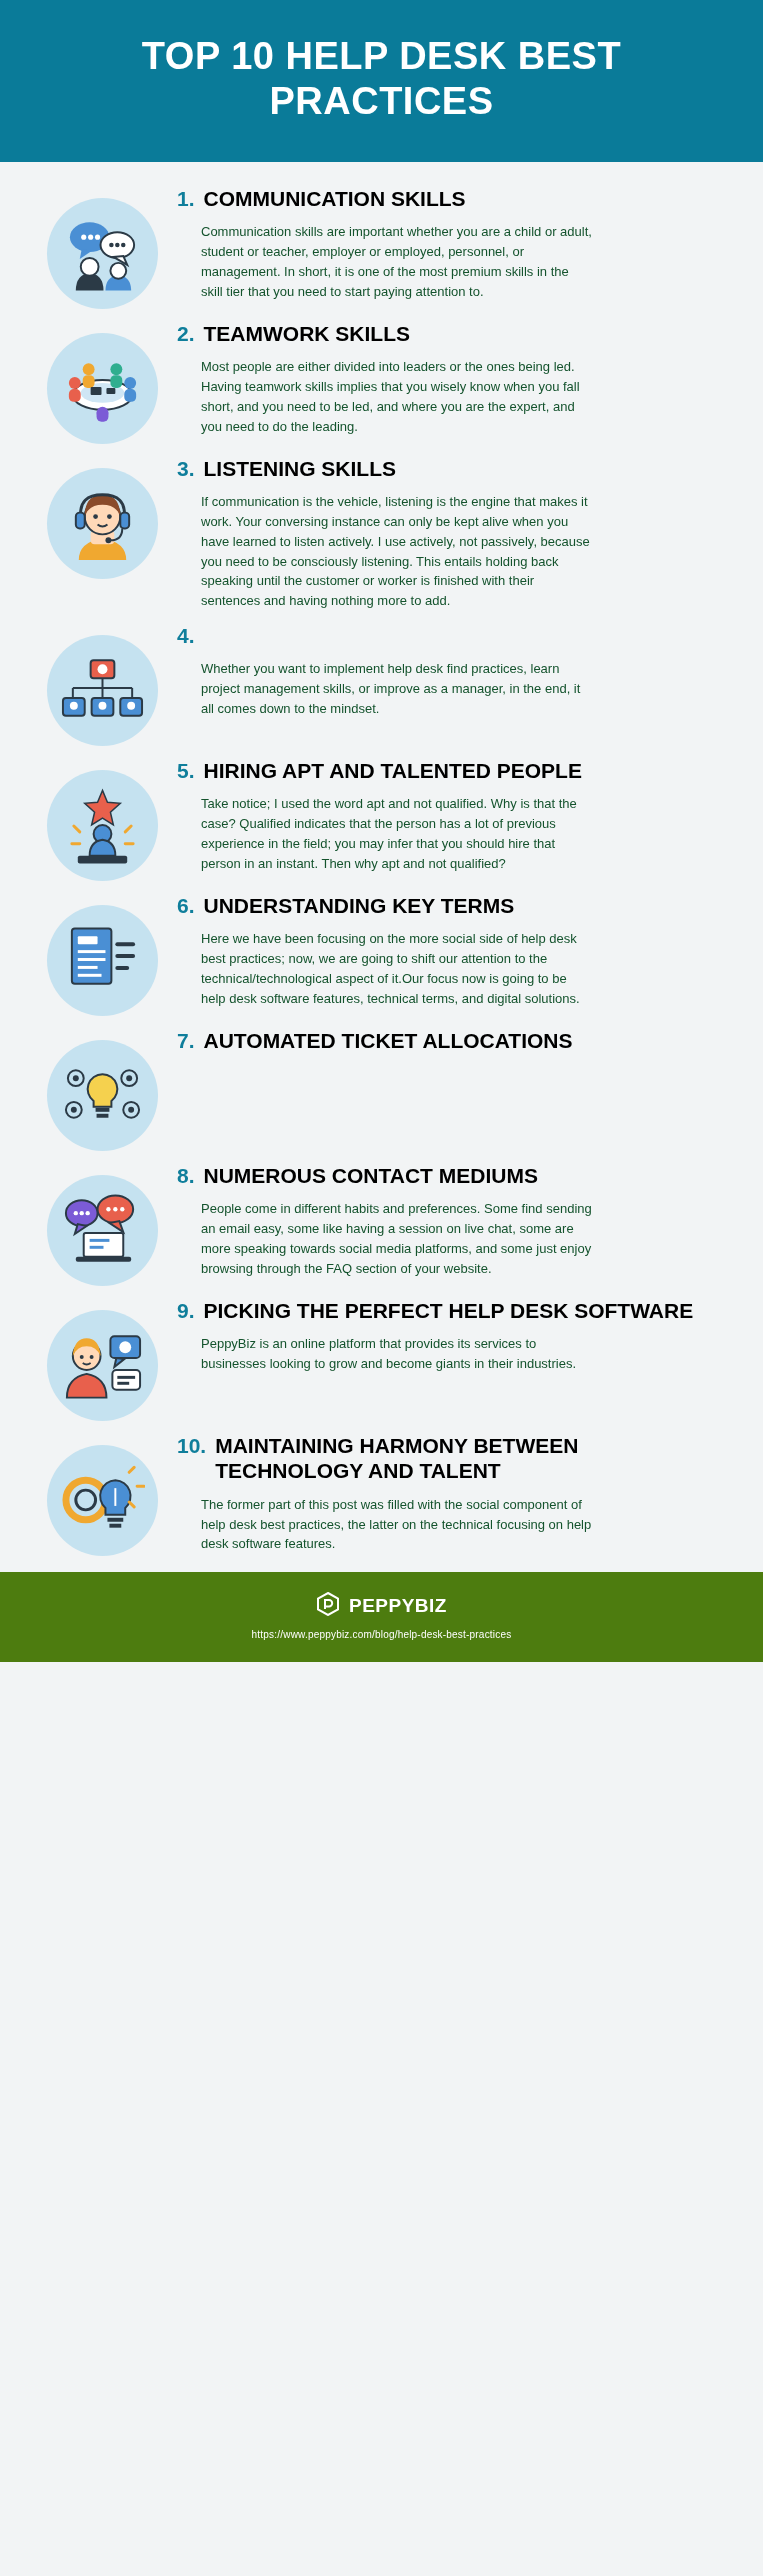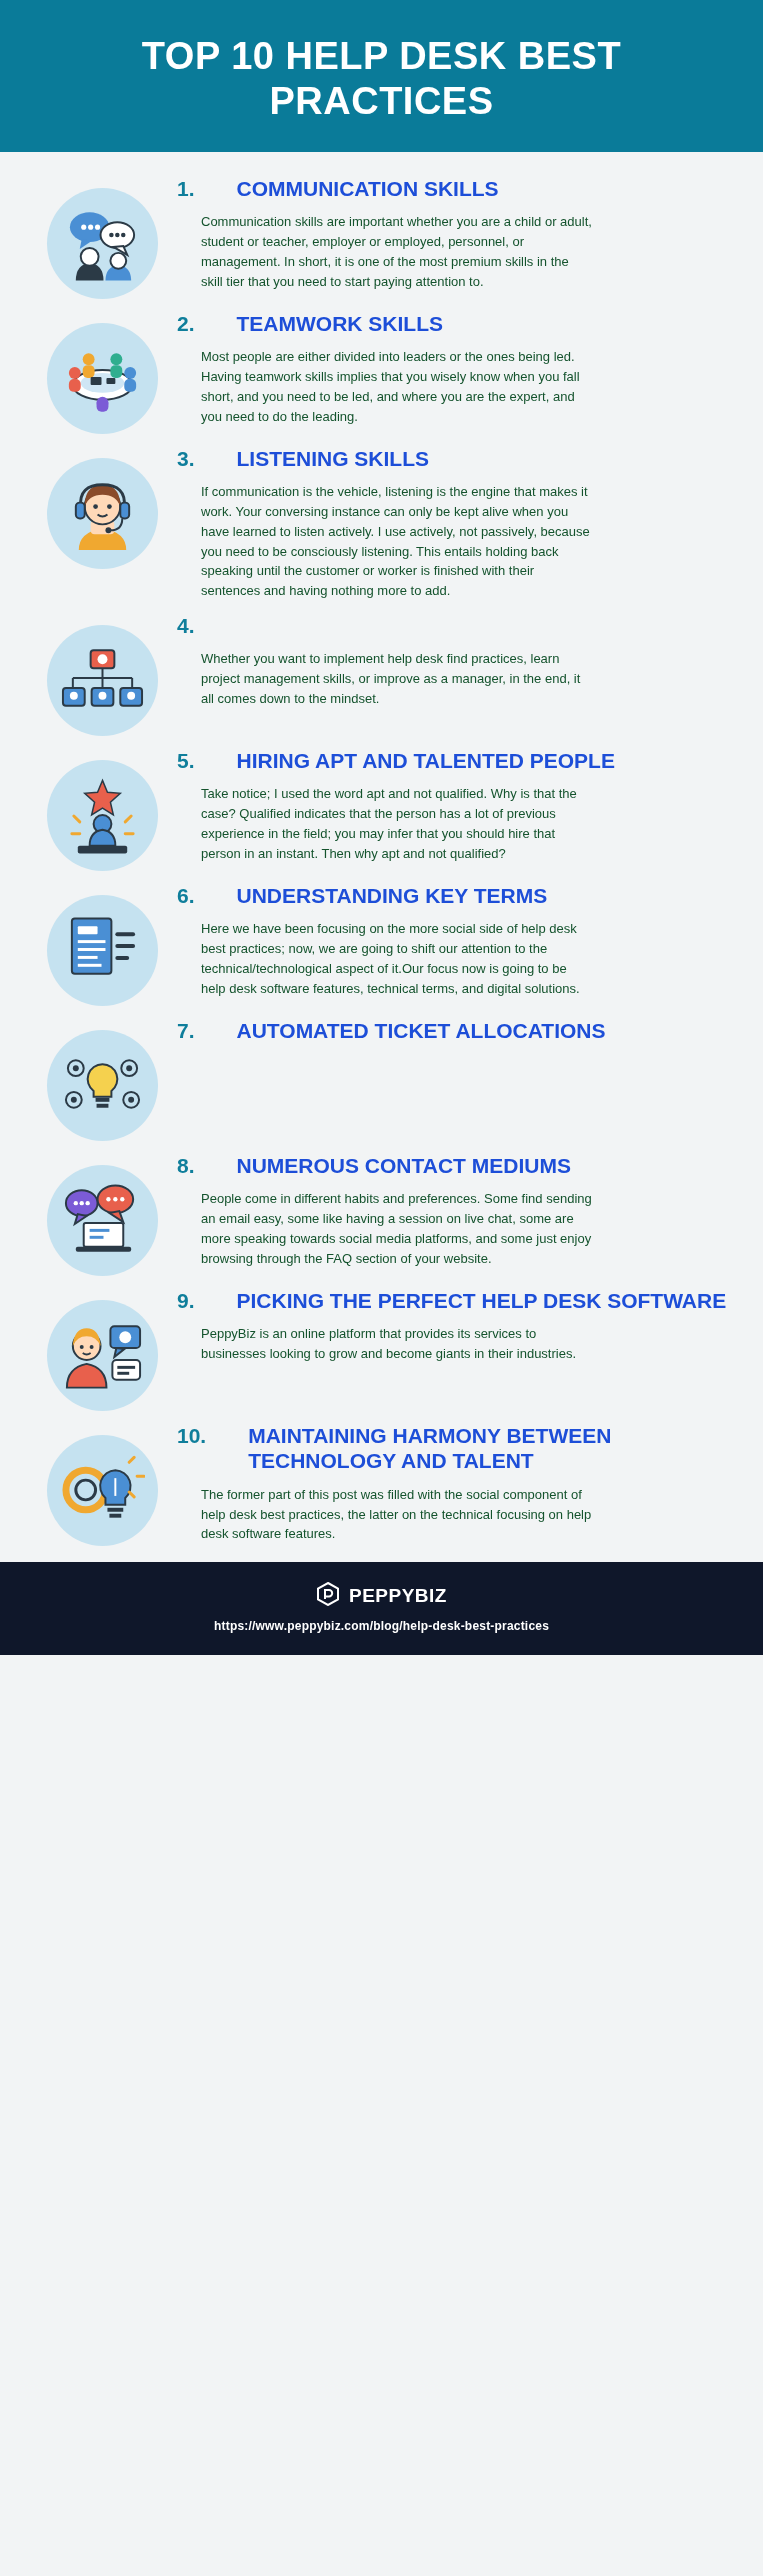--- a/index.html
+++ b/index.html
@@ -12,21 +12,21 @@
     width: 763px;
     min-height: 2576px;
     background: #f2f4f5;
     position: relative;
     overflow: hidden;
   }
 
   
   .header {
     background: #0a7b99;
-    padding: 34px 40px 28px 40px;
+    padding: 34px 40px 38px 40px;
     text-align: center;
   }
   .header h1 {
     color: #ffffff;
     font-size: 38px;
     font-weight: bold;
     letter-spacing: 0.5px;
     line-height: 1.18;
     text-transform: uppercase;
   }
@@ -60,26 +60,25 @@
     gap: 9px;
   }
   .num {
     color: #0f7e9b;
     font-size: 21px;
     font-weight: bold;
     line-height: 1.22;
     flex: 0 0 auto;
   }
   .title {
-    color: #1d4ed8;
+    color: #000000;
     font-size: 21px;
     font-weight: bold;
     line-height: 1.22;
     text-transform: uppercase;
-    margin-left: 33px;
   }
   .body {
     color: #14532d;
     font-size: 13px;
     line-height: 1.52;
     margin-top: 11px;
     padding-left: 24px;
     max-width: 417px;
   }
 
@@ -91,42 +90,42 @@
     background: #c5e2f0;
     display: flex;
     align-items: center;
     justify-content: center;
     position: relative;
   }
   .circle svg { display: block; }
 
   
   .footer {
-    background: #0f172a;
+    background: #4d7c0f;
     padding: 20px 20px 22px 20px;
     text-align: center;
     margin-top: 16px;
   }
   .brand {
     display: flex;
     align-items: center;
     justify-content: center;
     gap: 9px;
     margin-bottom: 9px;
   }
   .brand-name {
     color: #ffffff;
     font-size: 19px;
     font-weight: bold;
     letter-spacing: 0.5px;
   }
   .footer-url {
     color: #ffffff;
-    font-size: 12px;
-    font-weight: bold;
+    font-size: 10px;
+    font-weight: normal;
     letter-spacing: 0.2px;
   }
 </style>
 </head>
 <body>
 
 <div id="page">
 
   <div class="header">
     <h1>TOP 10 HELP DESK BEST PRACTICES</h1>

